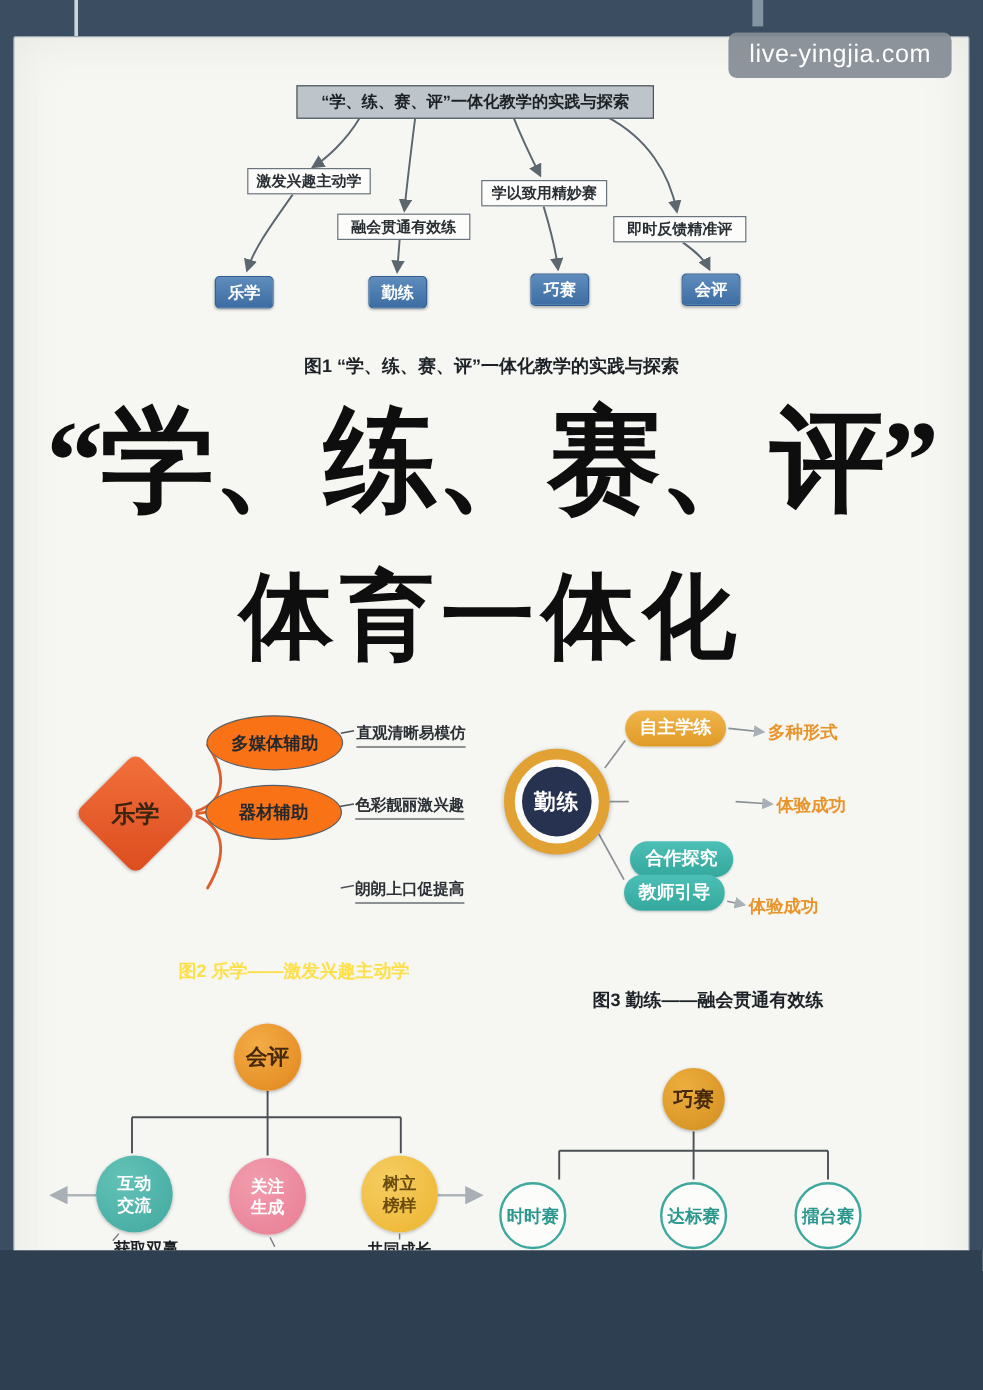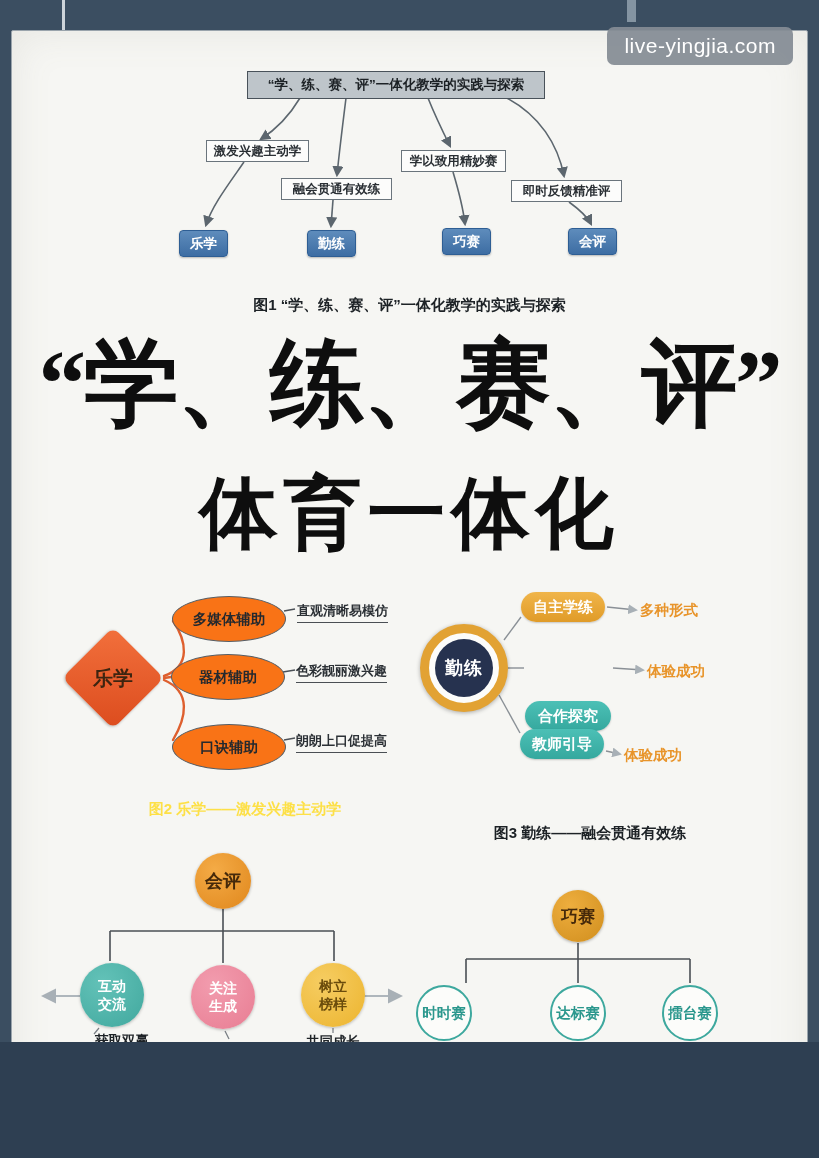--- a/index.html
+++ b/index.html
@@ -184,21 +184,20 @@
   <div class="f1-node f1n3">会评</div>
   <div class="f1-caption">图1  “学、练、赛、评”一体化教学的实践与探索</div>
 
   <div class="headline1">“学、练、赛、评”</div>
   <div class="headline2">体育一体化</div>
 
   <div class="diamond"></div>
   <div class="diamond-label">乐学</div>
   <div class="ellipse el0">多媒体辅助</div>
   <div class="ellipse el1">器材辅助</div>
-  <div class="ellipse el2">口诀辅助</div>
   <div class="f2-desc f2d0">直观清晰易模仿</div>
   <div class="f2-desc f2d1">色彩靓丽激兴趣</div>
   <div class="f2-desc f2d2">朗朗上口促提高</div>
   <div class="f2-caption">图2  乐学——激发兴趣主动学</div>
 
   <div class="ring">
     <div class="ring-core">勤练</div>
   </div>
   <div class="f3-box f3g0">自主学练</div>
   <div class="f3-box f3g1">合作探究</div>

